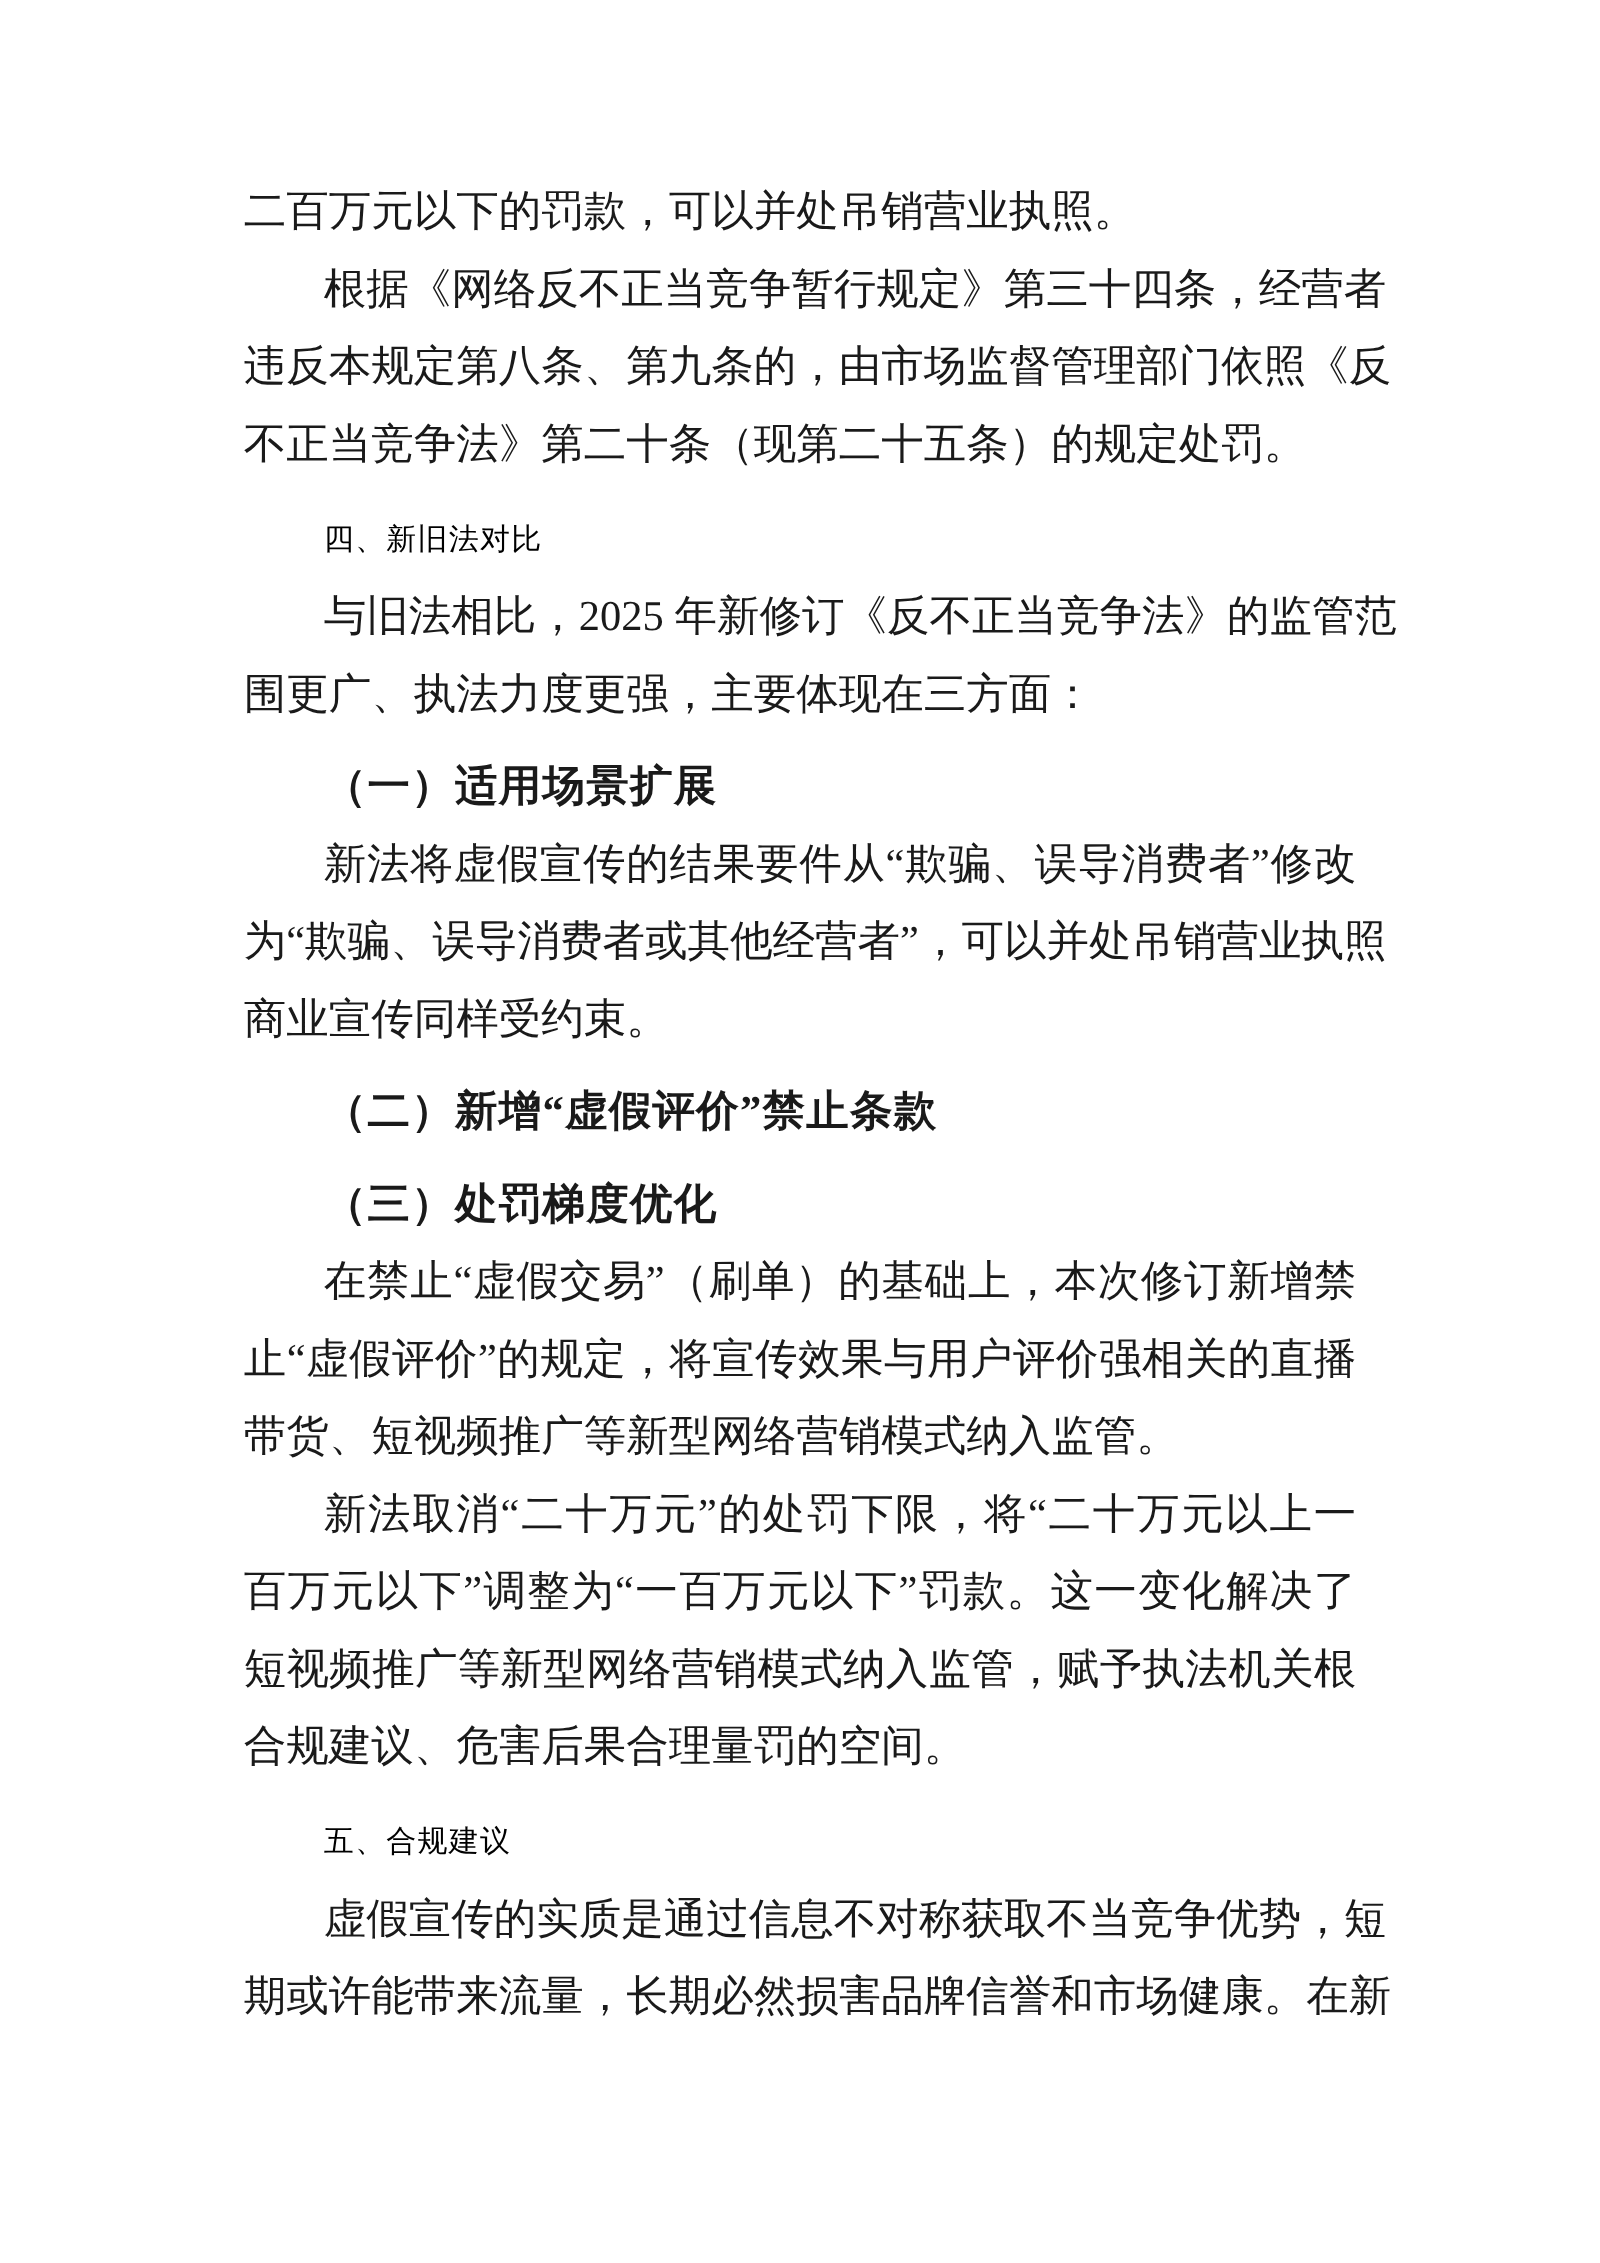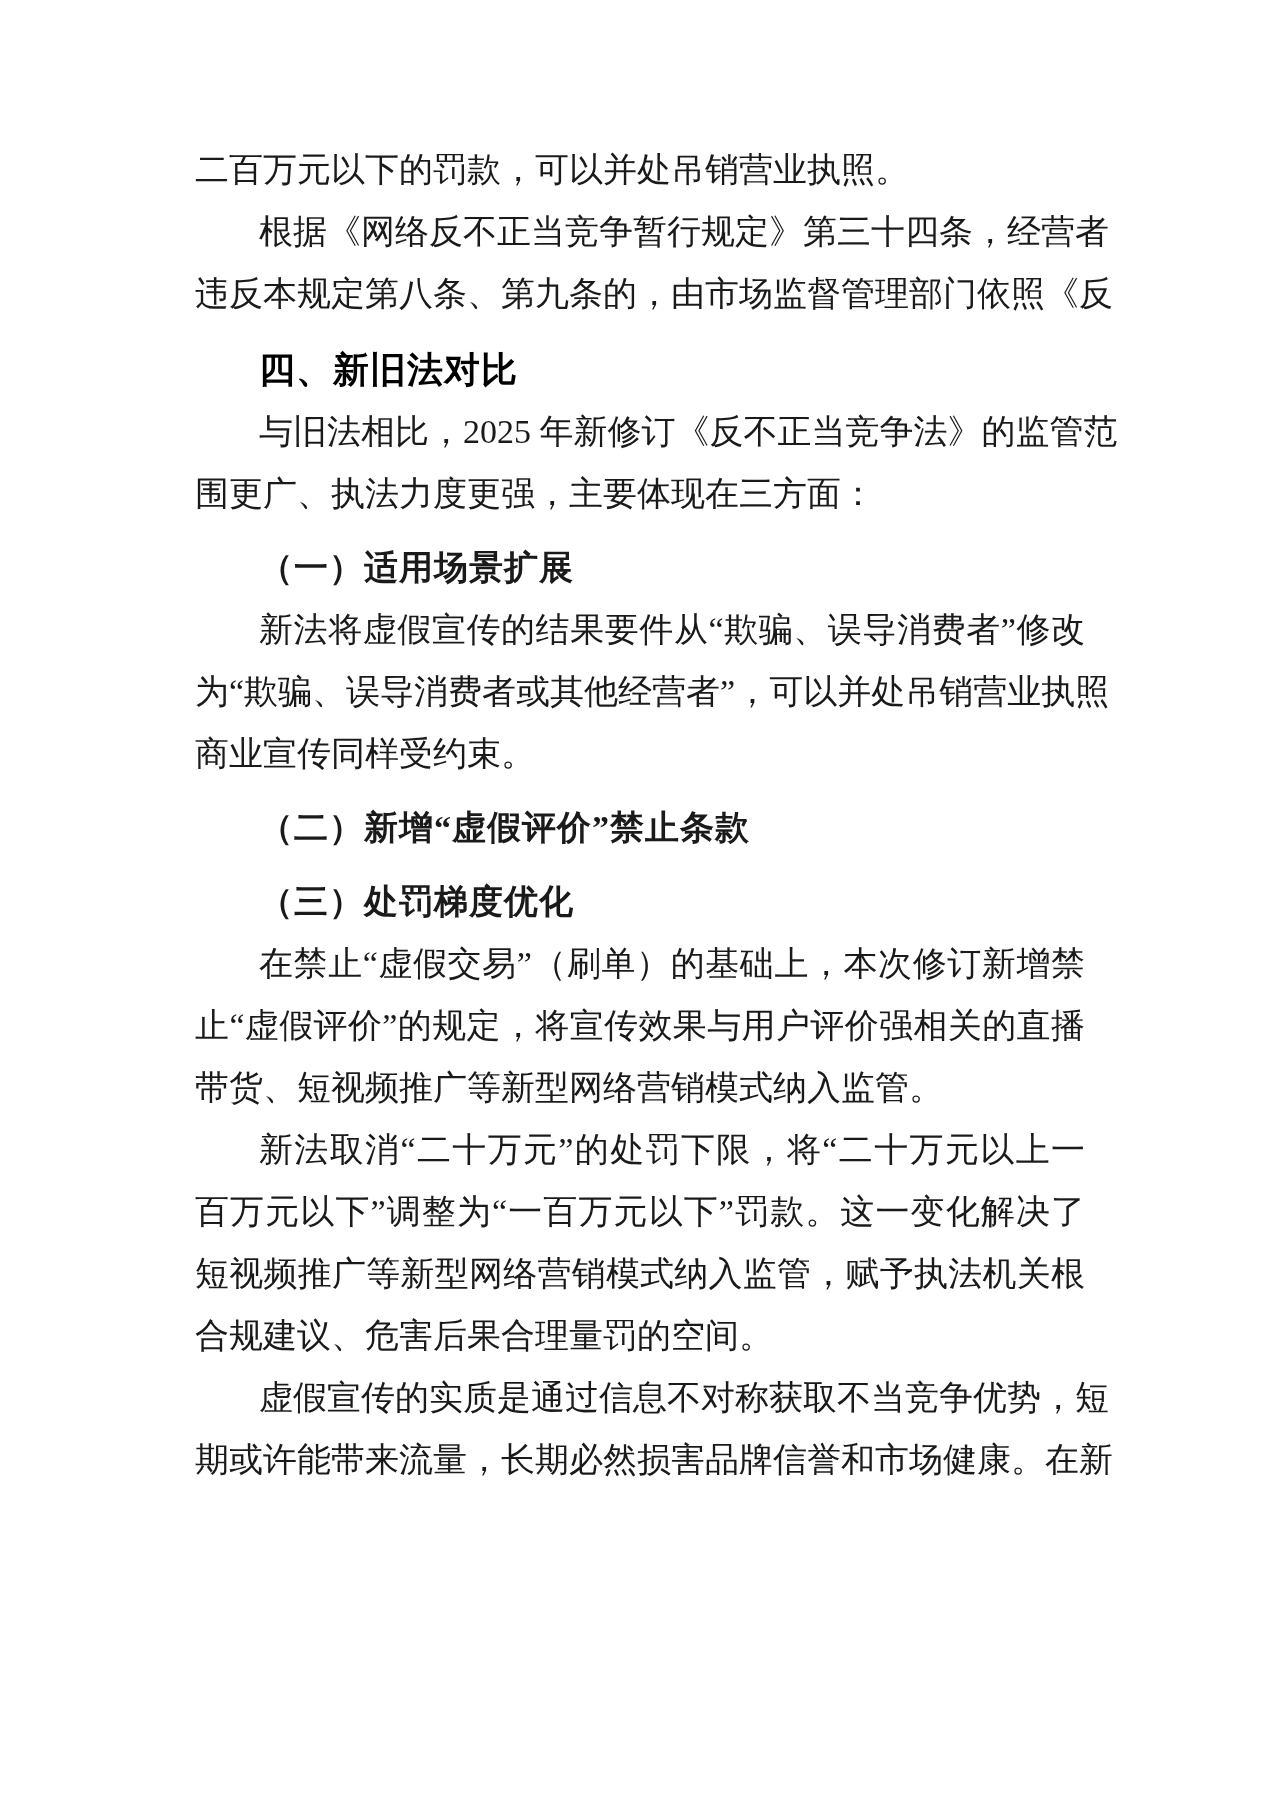--- a/index.html
+++ b/index.html
@@ -28,42 +28,43 @@
     white-space: nowrap;
   }
   .line.indent { text-indent: 64px; }
   .line.fill {
     text-align: justify;
     text-align-last: justify;
   }
   .block-heading { margin-top: 14px; }
   .block-heading .line {
     font-family: "Liberation Sans", sans-serif;
-    font-weight: 700;
-    font-size: 36px;
+    font-weight: 400;
+    font-size: 24px;
     color: #000000;
     letter-spacing: 1px;
   }
   .block-subheading { margin-top: 12px; }
   .block-subheading .line {
     font-weight: 700;
     letter-spacing: 1px;
   }
 </style>
 </head>
 <body style="background: rgb(255, 255, 255);">
 
 <div class="page">
   <div class="content" id="doc-content" style="color: rgb(26, 26, 26);">
       <div class="block block-paragraph">
         <div class="line">二百万元以下的罚款，可以并处吊销营业执照。</div>
       </div>
       <div class="block block-paragraph">
         <div class="line indent fill">根据《网络反不正当竞争暂行规定》第三十四条，经营者</div>
         <div class="line fill">违反本规定第八条、第九条的，由市场监督管理部门依照《反</div>
+        <div class="line">不正当竞争法》第二十条（现第二十五条）的规定处罚。</div>
       </div>
       <div class="block block-heading">
         <div class="line indent" style="color: rgb(0, 0, 0);">四、新旧法对比</div>
       </div>
       <div class="block block-paragraph">
         <div class="line indent fill">与旧法相比，2025 年新修订《反不正当竞争法》的监管范</div>
         <div class="line">围更广、执法力度更强，主要体现在三方面：</div>
       </div>
       <div class="block block-subheading">
         <div class="line indent">（一）适用场景扩展</div>
@@ -83,18 +84,21 @@
         <div class="line indent fill">在禁止“虚假交易”（刷单）的基础上，本次修订新增禁</div>
         <div class="line fill">止“虚假评价”的规定，将宣传效果与用户评价强相关的直播</div>
         <div class="line">带货、短视频推广等新型网络营销模式纳入监管。</div>
       </div>
       <div class="block block-paragraph">
         <div class="line indent fill">新法取消“二十万元”的处罚下限，将“二十万元以上一</div>
         <div class="line fill">百万元以下”调整为“一百万元以下”罚款。这一变化解决了</div>
         <div class="line fill">短视频推广等新型网络营销模式纳入监管，赋予执法机关根</div>
         <div class="line">合规建议、危害后果合理量罚的空间。</div>
       </div>
+      <div class="block block-heading">
+        <div class="line indent" style="color: rgb(0, 0, 0);">五、合规建议</div>
+      </div>
       <div class="block block-paragraph">
         <div class="line indent fill">虚假宣传的实质是通过信息不对称获取不当竞争优势，短</div>
         <div class="line fill">期或许能带来流量，长期必然损害品牌信誉和市场健康。在新</div>
       </div>
     </div>
 </div>
 
 </body></html>

